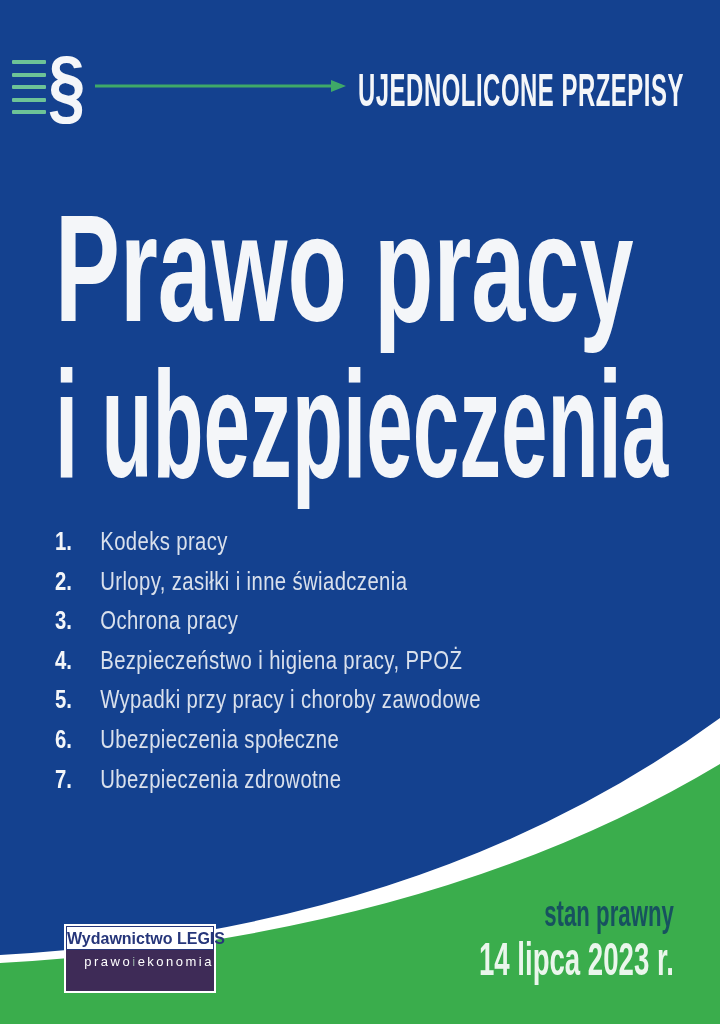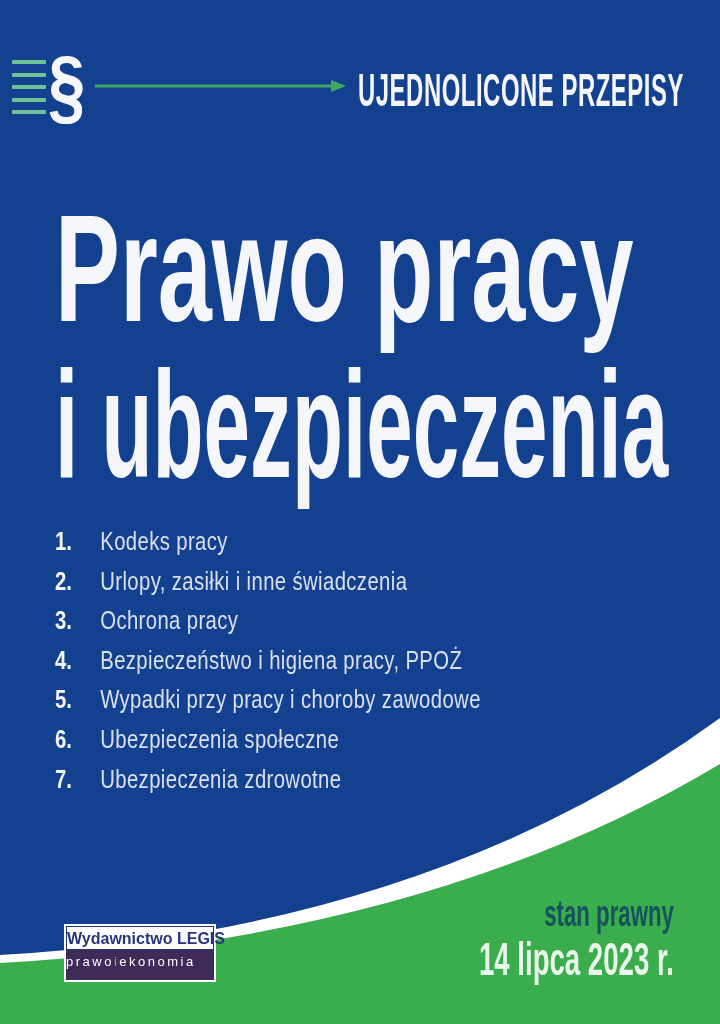--- a/index.html
+++ b/index.html
@@ -66,21 +66,21 @@
     border:2px solid #ffffff;box-sizing:border-box;background:#a16207;margin-left:20px;
   }
   .logo-top{
     background:#ffffff;border:1px solid var(--logo_navy,#26367a);
     color:var(--logo_navy,#26367a);font-size:16px;font-weight:bold;
     height:24px;line-height:23px;text-align:center;white-space:nowrap;
     box-sizing:border-box;
   }
   .logo-bottom{
     background:var(--logo_purple,#3e2b57);color:#ffffff;
-    font-size:13px;height:30px;line-height:23px;text-align:left;
+    font-size:13px;height:41px;line-height:23px;text-align:right;
     letter-spacing:2.5px;white-space:nowrap;box-sizing:border-box;
   }
   .logo-bottom .i{color:var(--logo_i,#93a9a3);}
 </style>
 </head>
 <body>
 
 <div class="cover">
 
   <svg class="swoosh" viewBox="0 0 720 1024">

